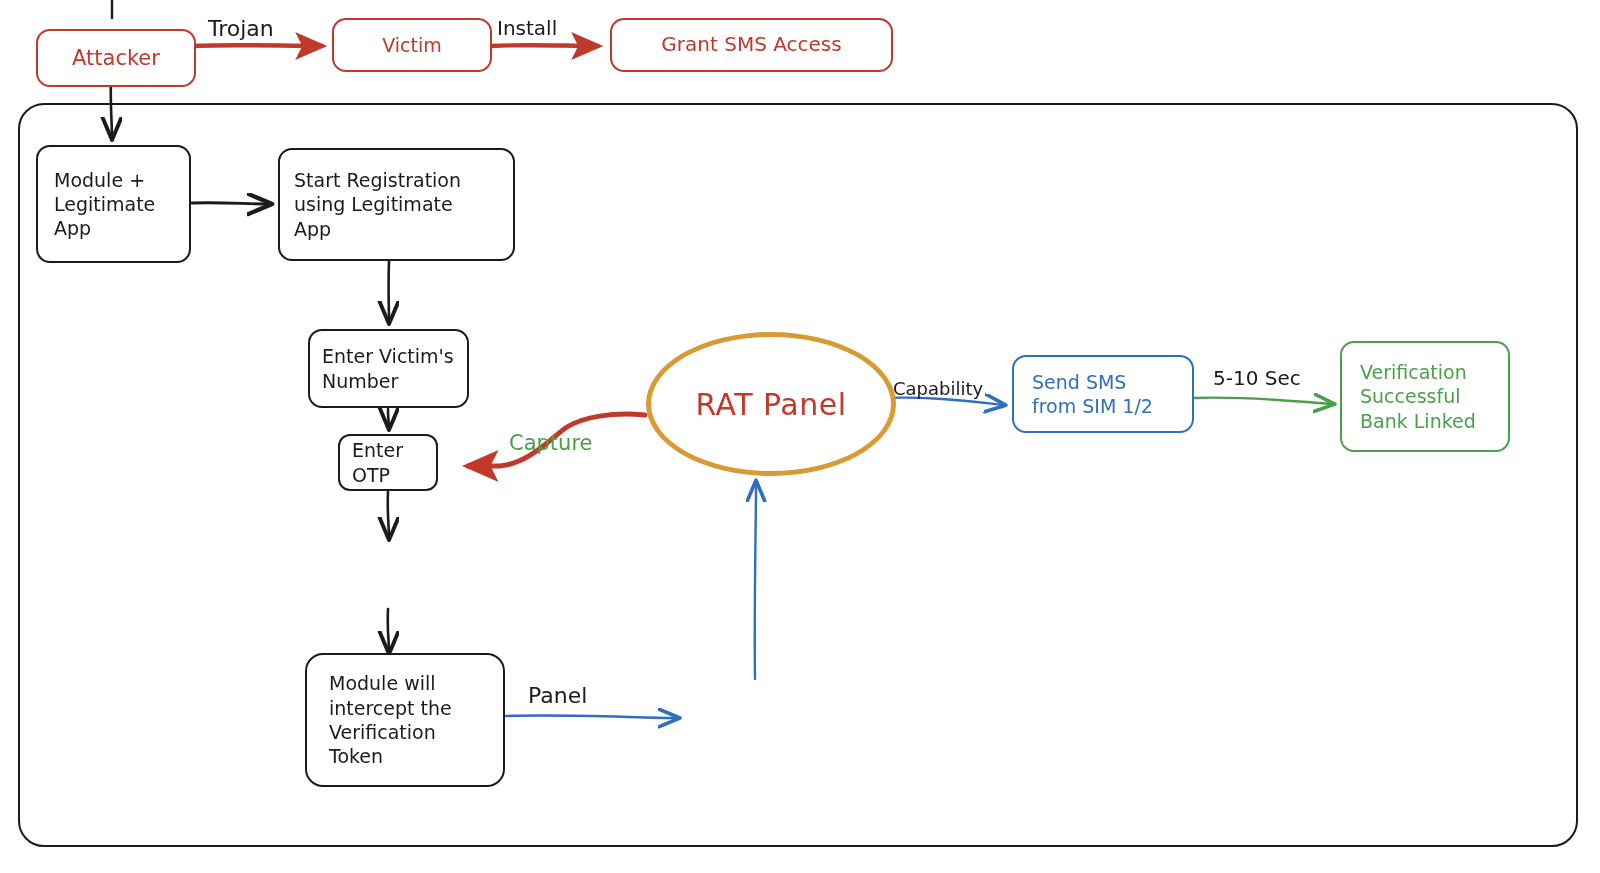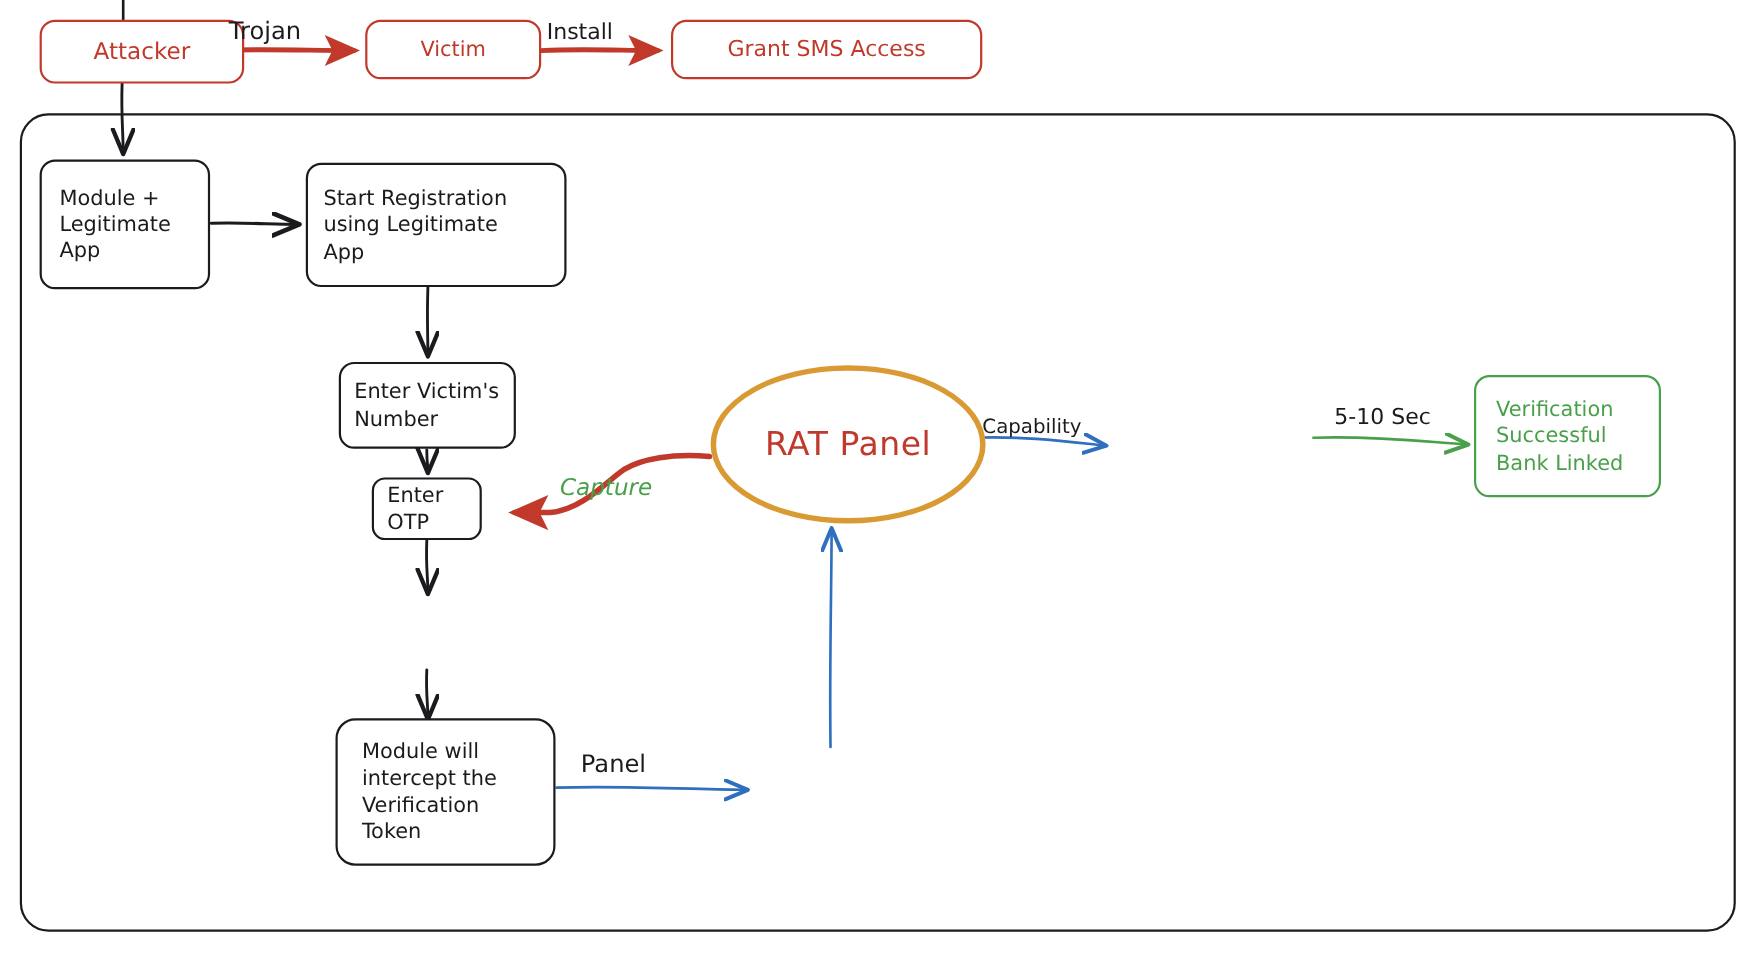--- a/index.html
+++ b/index.html
@@ -141,21 +141,21 @@
 
     <path d="M884,398 C930,396 975,402 1004,405" fill="none" stroke="#2f6fbd" stroke-width="2.4" stroke-linecap="round" marker-end="url(#ah-blue)"></path>
 
     <path d="M1194,398 C1250,396 1300,402 1333,404" fill="none" stroke="#4aa04a" stroke-width="2.4" stroke-linecap="round" marker-end="url(#ah-green)"></path>
 
     <path d="M755,679 C754,600 756,530 756,482" fill="none" stroke="#2f6fbd" stroke-width="2.4" stroke-linecap="round" marker-end="url(#ah-blue)"></path>
 
     <path d="M506,716 C570,714 640,718 678,718" fill="none" stroke="#2f6fbd" stroke-width="2.4" stroke-linecap="round" marker-end="url(#ah-blue)"></path>
   </svg>
 
-  <div class="node rect b-red" style="left:36px; top:18px; width:186px; height:58px;text-align:right;">
+  <div class="node rect b-red" style="left:36px; top:29px; width:160px; height:58px;text-align:right;">
     <span class="txt t-red" style="font-size:21px;">Attacker</span>
   </div>
 
   <div class="node rect b-red" style="left:332px; top:18px; width:160px; height:54px;">
     <span class="txt t-red" style="font-size:19px;">Victim</span>
   </div>
 
   <div class="node rect b-red" style="left:610px; top:18px; width:283px; height:54px;">
     <span class="txt t-red" style="font-size:20px;">Grant SMS Access</span>
   </div>
@@ -189,32 +189,36 @@
 Verification
 Token</span>
   </div>
 
   <div id="rat-panel">
     <span class="txt">RAT Panel</span>
   </div>
 
 
 
+  <div class="node rect b-blue" style="left:1012px; top:355px; width:182px; height:78px;">
+    <span class="txt t-blue" style="font-size:19px; text-align:left; width:100%; padding-left:18px; box-sizing:border-box;">Send SMS
+from SIM 1/2</span>
+  </div>
 
   <div class="node rect b-green" style="left:1340px; top:341px; width:170px; height:111px;">
     <span class="txt t-green" style="font-size:19px; text-align:left; width:100%; padding-left:18px; box-sizing:border-box;">Verification
 Successful
 Bank Linked</span>
   </div>
 
   <div class="edge-label t-black" style="left:208px; top:18px; font-size:22px;">Trojan</div>
 
   <div class="edge-label t-black" style="left:497px; top:18px; font-size:20px;">Install</div>
 
-  <div class="edge-label t-green" style="left:509px; top:433px; font-size:21px;font-style:italic;">Capture</div>
+  <div class="edge-label t-green" style="left:509px; top:433px; font-size:21px;">Capture</div>
 
   <div class="edge-label t-black" style="left:893px; top:380px; font-size:18px;">Capability</div>
 
   <div class="edge-label t-black" style="left:1213px; top:368px; font-size:20px;">5-10 Sec</div>
 
   <div class="edge-label t-black" style="left:528px; top:685px; font-size:22px;">Panel</div>
 
 </div>
 
 </body></html>

